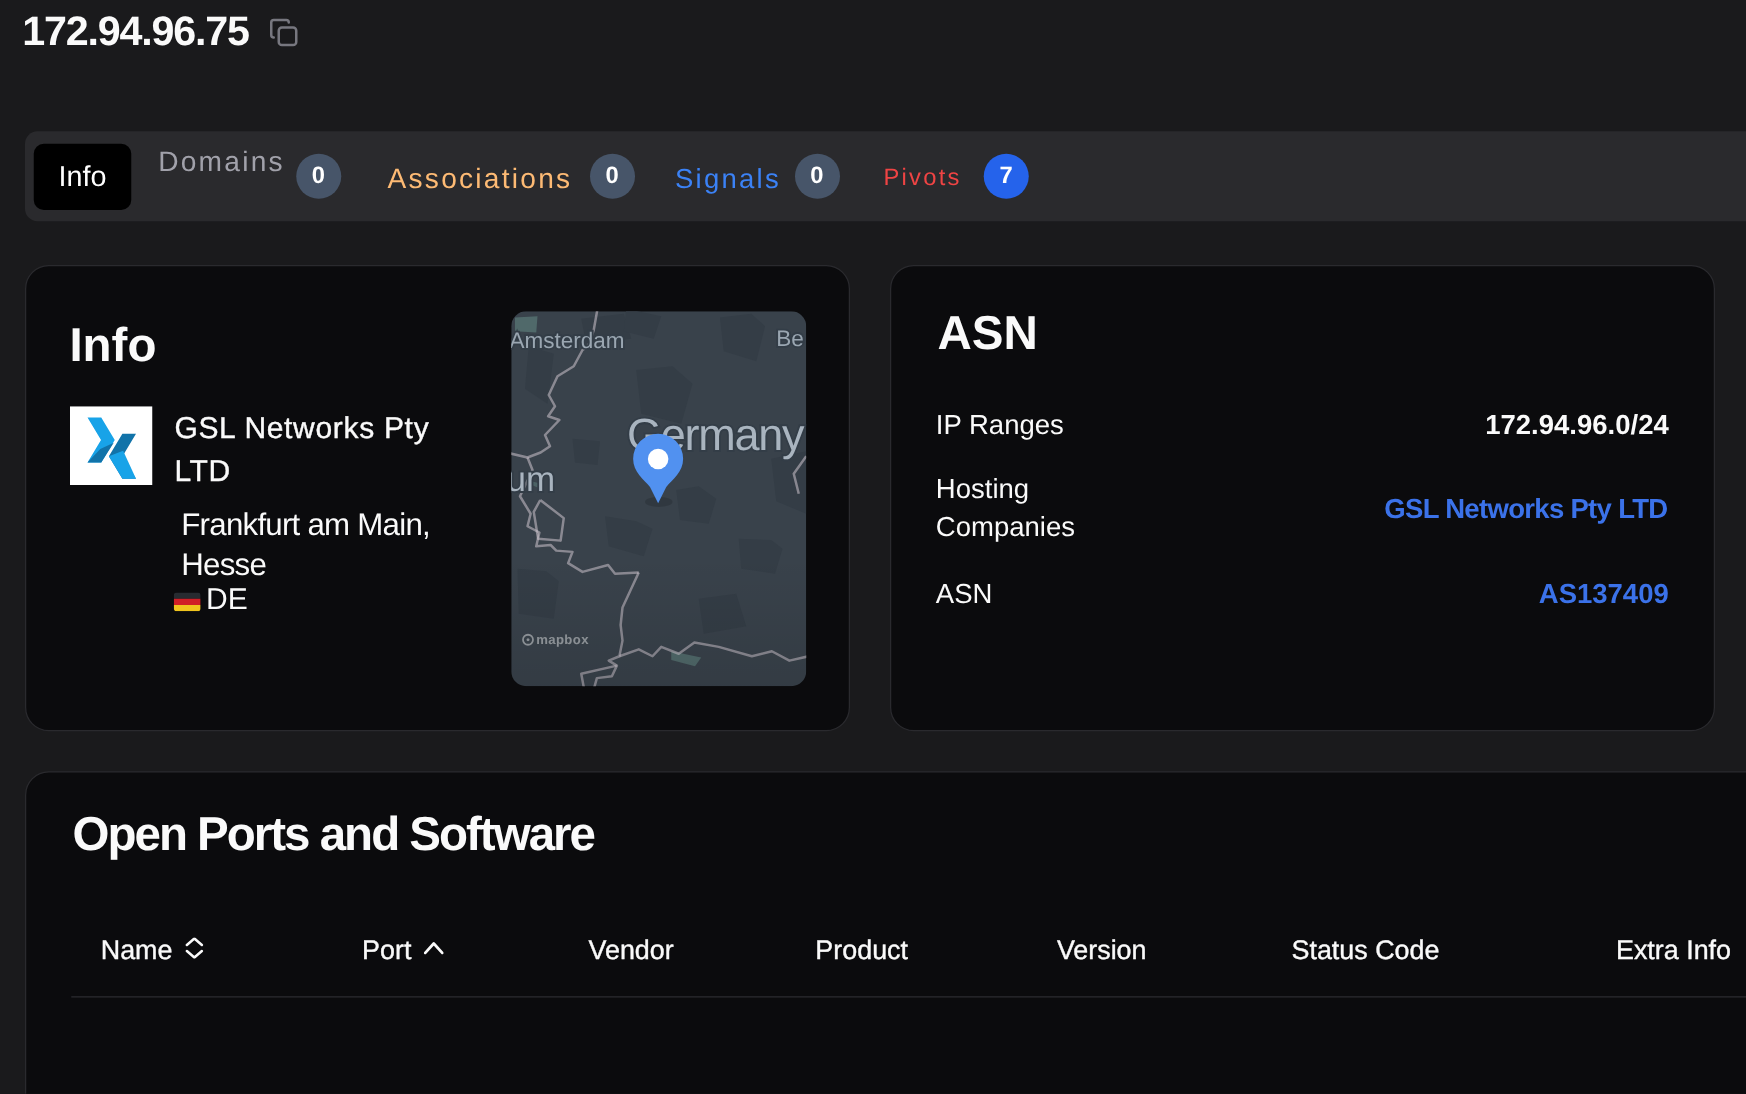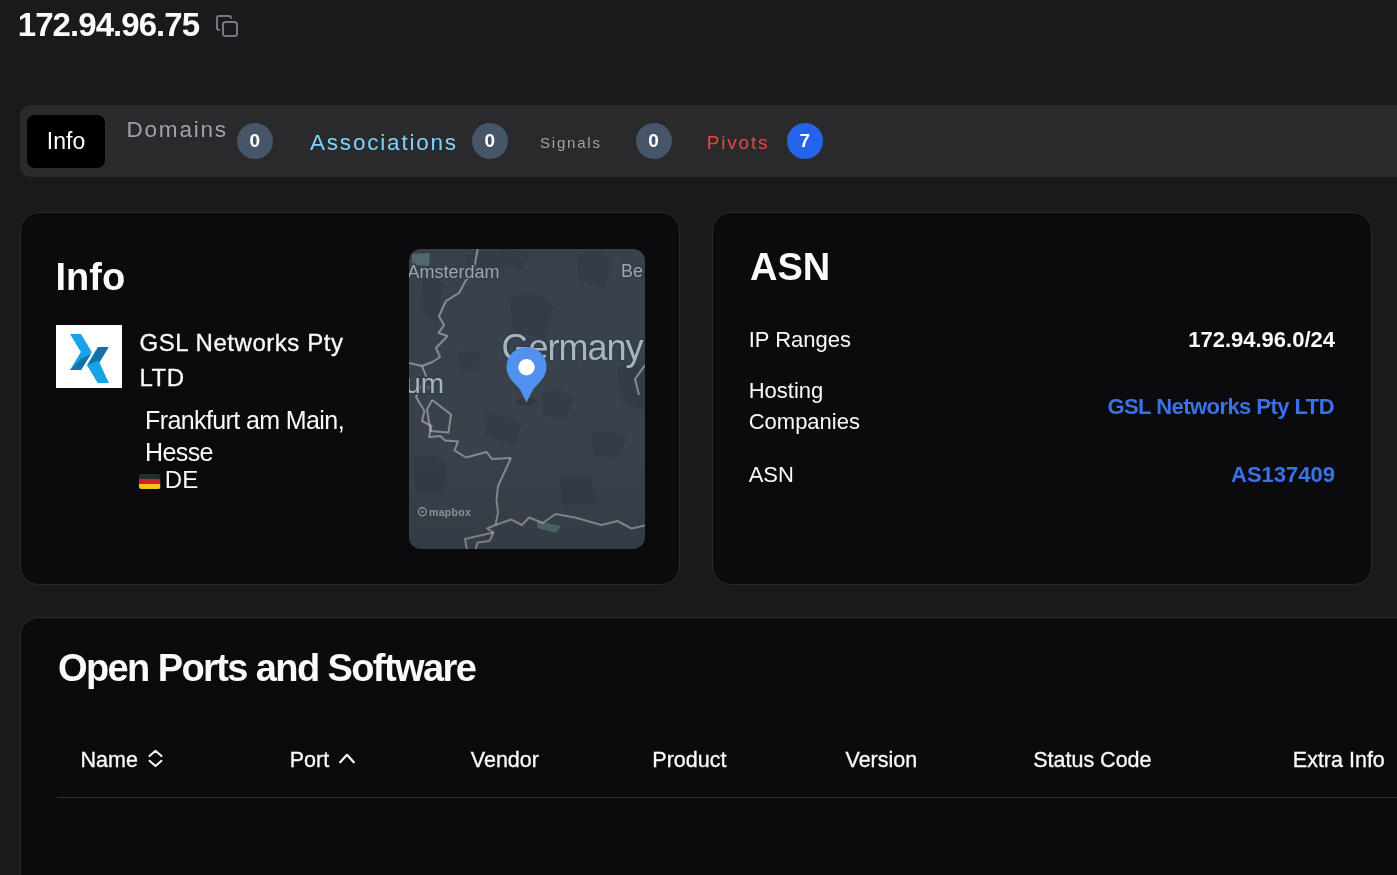--- a/index.html
+++ b/index.html
@@ -15,23 +15,23 @@
 <div class="abs" style="left:17.8px; top:7.9px; font-size:33px; font-weight:700; line-height:33px; letter-spacing:-0.95px;">172.94.96.75</div>
 <svg class="abs" style="left:215px; top:13.5px;" width="24" height="24" viewBox="0 0 24 24" fill="none" stroke="#77777f" stroke-width="2" stroke-linecap="round" stroke-linejoin="round">
     <rect width="14" height="14" x="8" y="8" rx="2.5" ry="2.5"></rect>
     <path d="M4 16c-1.1 0-2-.9-2-2V4c0-1.1.9-2 2-2h10c1.1 0 2 .9 2 2"></path>
   </svg>
 
 <div class="abs" style="left:19.5px; top:105px; right:-14px; height:72px; background:#2a2a2d; border-radius:10px;">
   <div class="abs" style="left:7.5px; top:9.5px; width:78px; height:53.5px; background:#000; border-radius:8px; display:flex; align-items:center; justify-content:center; font-size:23px; color:#fff;">Info</div>
   <div class="abs tablabel" style="left:107px; top:14px; font-size:22.5px; line-height:22.5px; letter-spacing:1.8px; color:#a1a1aa;">Domains</div>
   <div class="abs badge g" style="left:217.2px;">0</div>
-  <div class="abs tablabel" style="left:290.5px; top:27.2px; font-size:22.5px; line-height:22.5px; letter-spacing:1.8px; color:#7dd3fc;">Associations</div>
+  <div class="abs tablabel" style="left:290.5px; top:27.2px; font-size:22.5px; line-height:22.5px; letter-spacing:1.8px; color:#fdba74;">Associations</div>
   <div class="abs badge g" style="left:452.2px;">0</div>
-  <div class="abs tablabel" style="left:520.5px; top:27.2px; font-size:15px; line-height:22.5px; letter-spacing:1.8px; color:#a3a3a3;">Signals</div>
+  <div class="abs tablabel" style="left:520.5px; top:27.2px; font-size:22px; line-height:22.5px; letter-spacing:1.8px; color:#3b82f6;">Signals</div>
   <div class="abs badge g" style="left:616.1px;">0</div>
   <div class="abs tablabel" style="left:687.3px; top:27.2px; font-size:19px; line-height:22.5px; letter-spacing:1.8px; color:#ef4444;">Pivots</div>
   <div class="abs badge b" style="left:767.3px;">7</div>
 </div>
 <style>
   .badge { top:18.3px; width:36px; height:36px; border-radius:50%; display:flex; align-items:center; justify-content:center; font-size:19px; font-weight:700; color:#fff; }
   .badge.g { background:#475569; }
   .badge.b { background:#2563eb; }
 </style>
 

